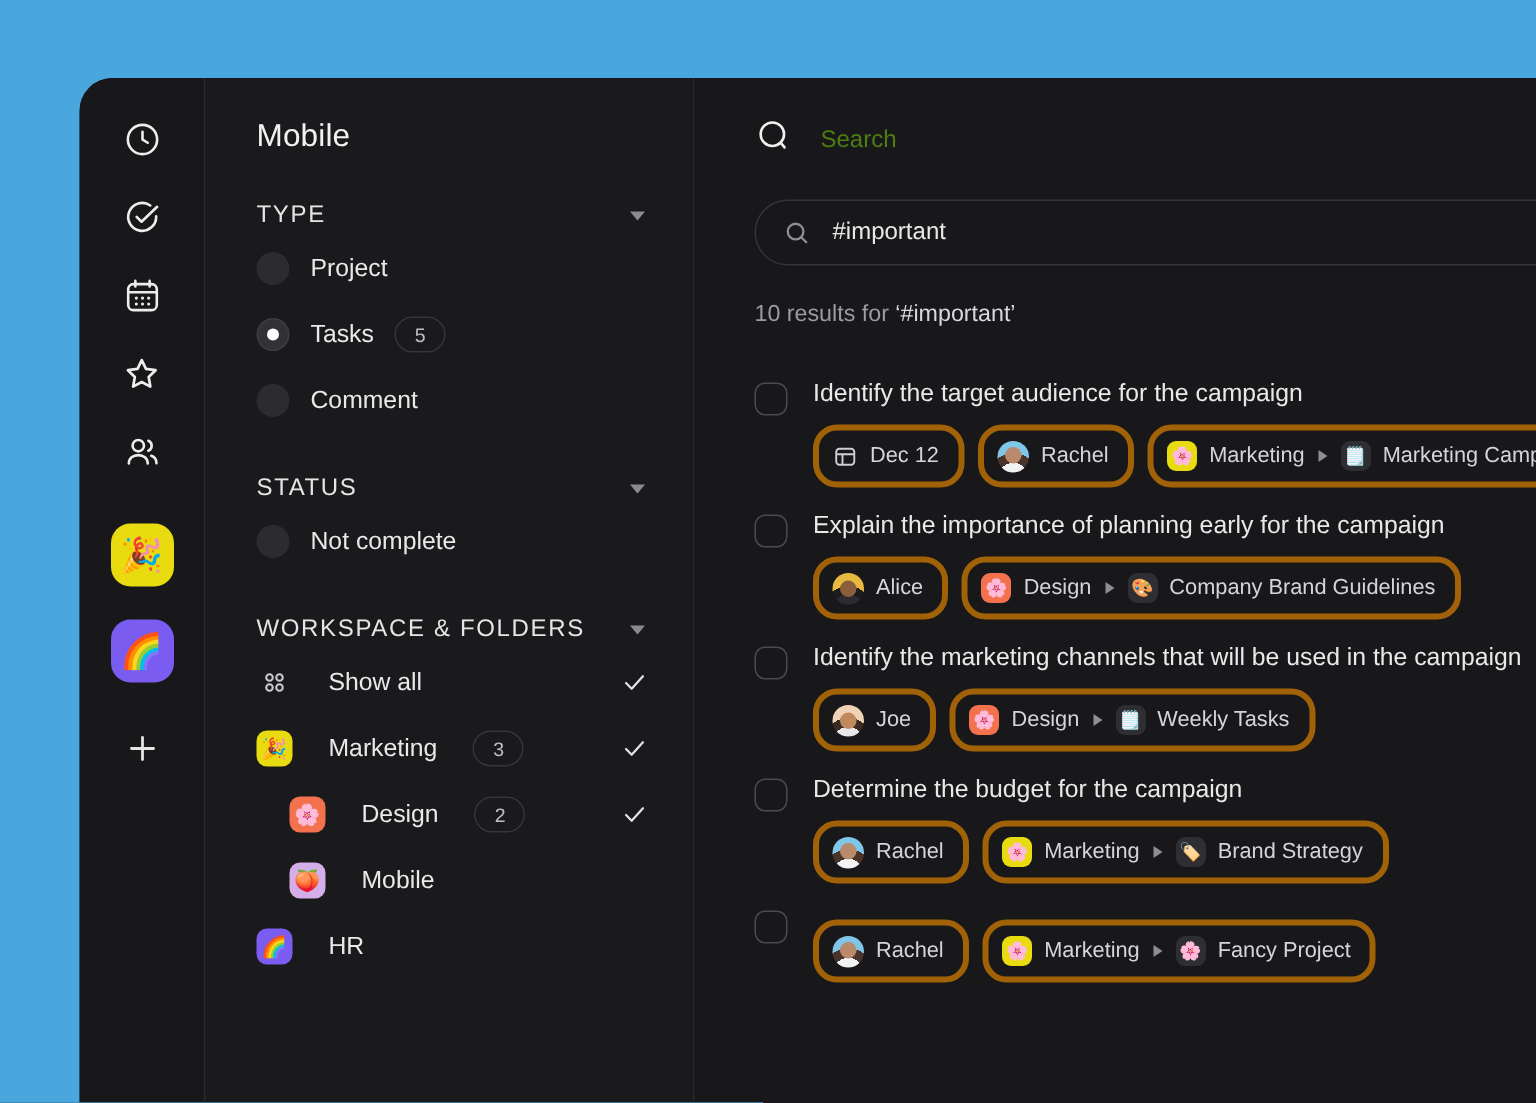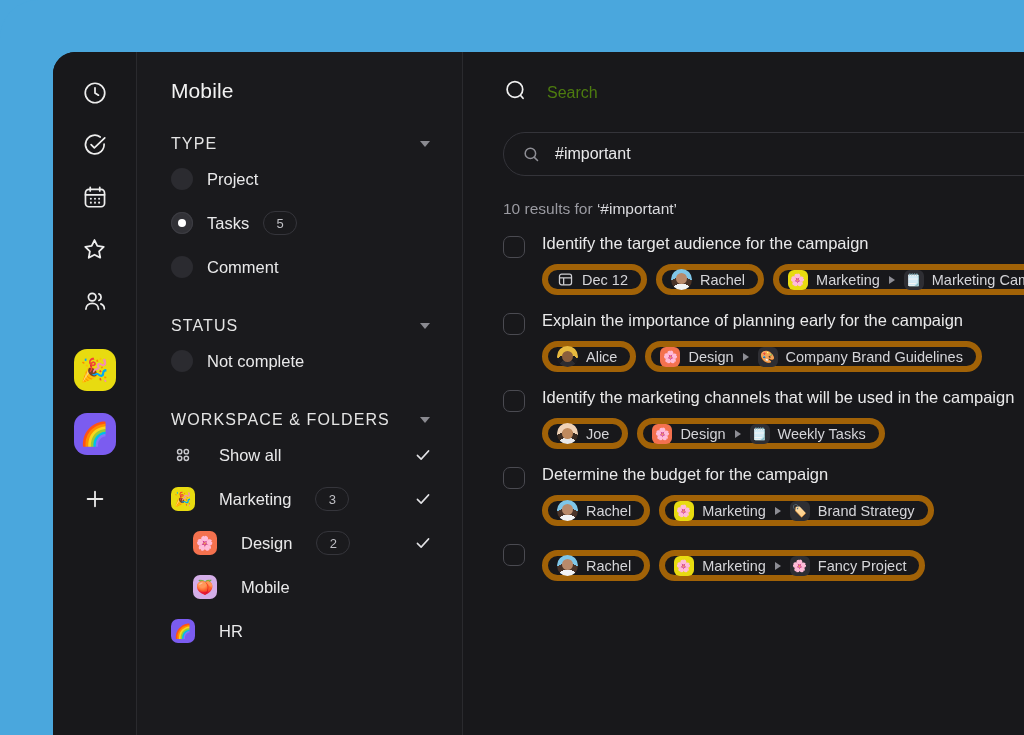--- a/index.html
+++ b/index.html
@@ -195,21 +195,21 @@
   #search-box .sb-icon { color: #8E8E95; display: flex; }
   #search-value { color: #E9E9EA; font-size: 16px; }
 
   #result-count {
     margin-top: 24px;
     color: #9A9AA1;
     font-size: 15.5px;
   }
   #result-count b { color: #D9D9DD; font-weight: 400; }
 
-  #result-list { margin-top: 14px; }
+  #result-list { margin-top: 32px; }
   .result {
     display: flex;
     gap: 17px;
     margin-bottom: 14px;
   }
   .cbox {
     width: 22px; height: 22px; flex: 0 0 22px;
     margin-top: 4px;
     border: 1.6px solid #4A4A51;
     border-radius: 7px;
@@ -223,22 +223,22 @@
     white-space: nowrap;
     cursor: pointer;
   }
   .chips {
     display: flex;
     gap: 9px;
     margin-top: 10px;
     white-space: nowrap;
   }
   .chip {
-    height: 31px;
-    border: 6px solid #a16207;
+    height: 42px;
+    border: 4px solid #a16207;
     border-radius: 16px;
     display: flex; align-items: center;
     gap: 8px;
     padding: 0 13px 0 9px;
     color: #D5D5D9;
     font-size: 14.5px;
     flex: 0 0 auto;
     cursor: pointer;
   }
   .chip .c-ico {

